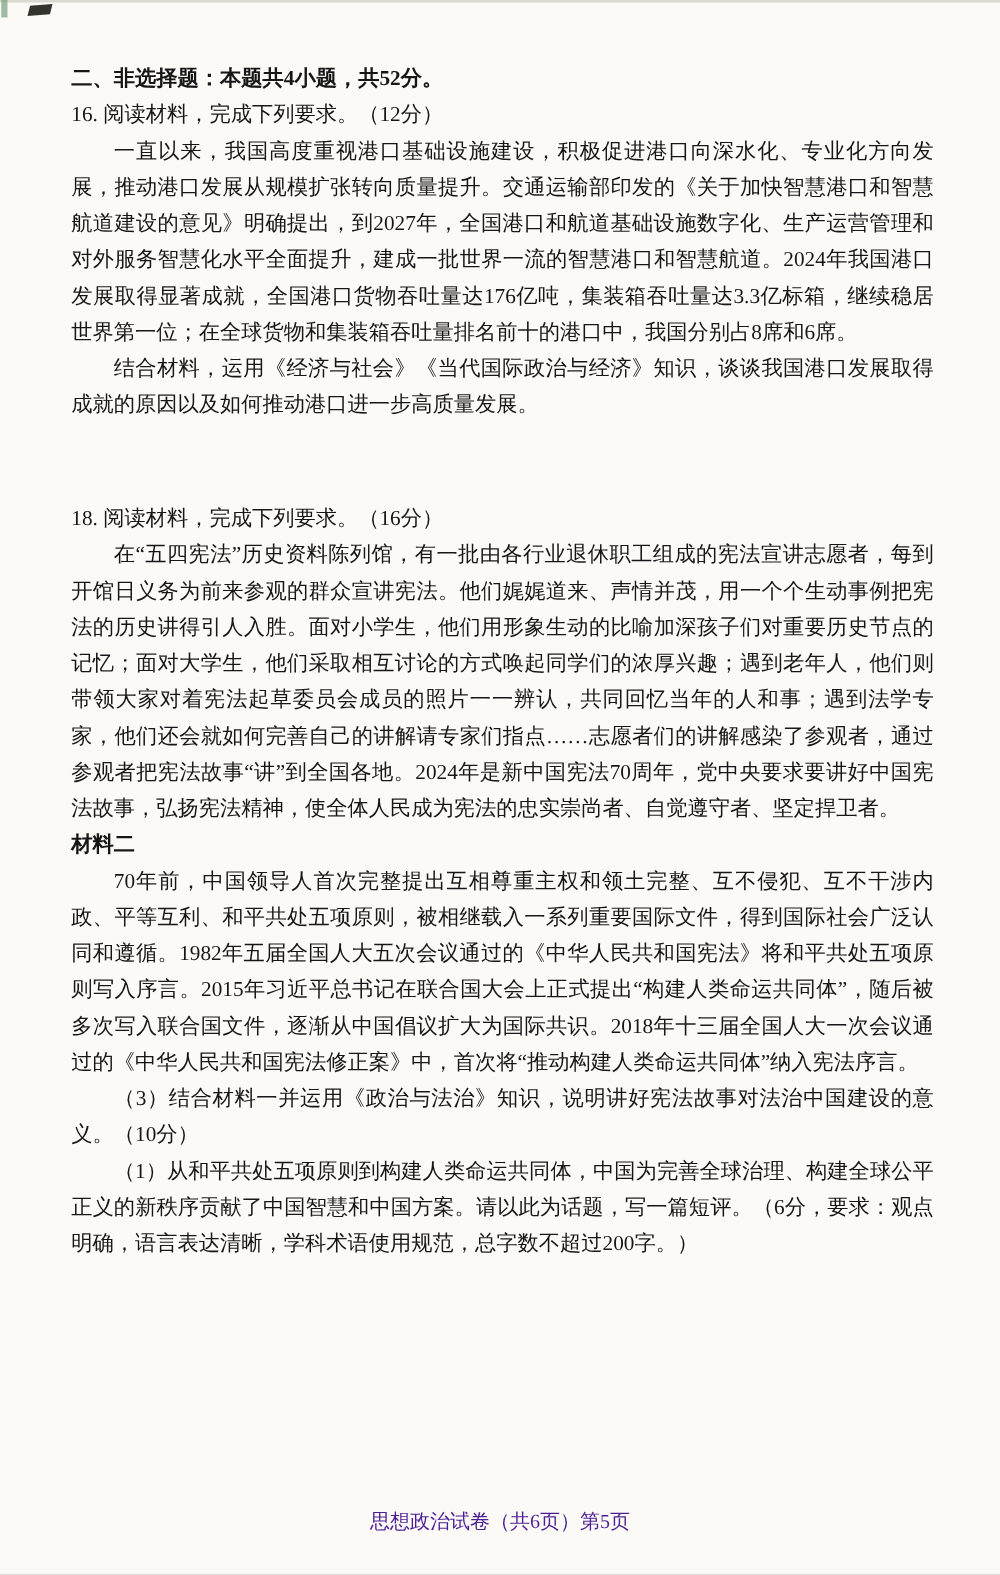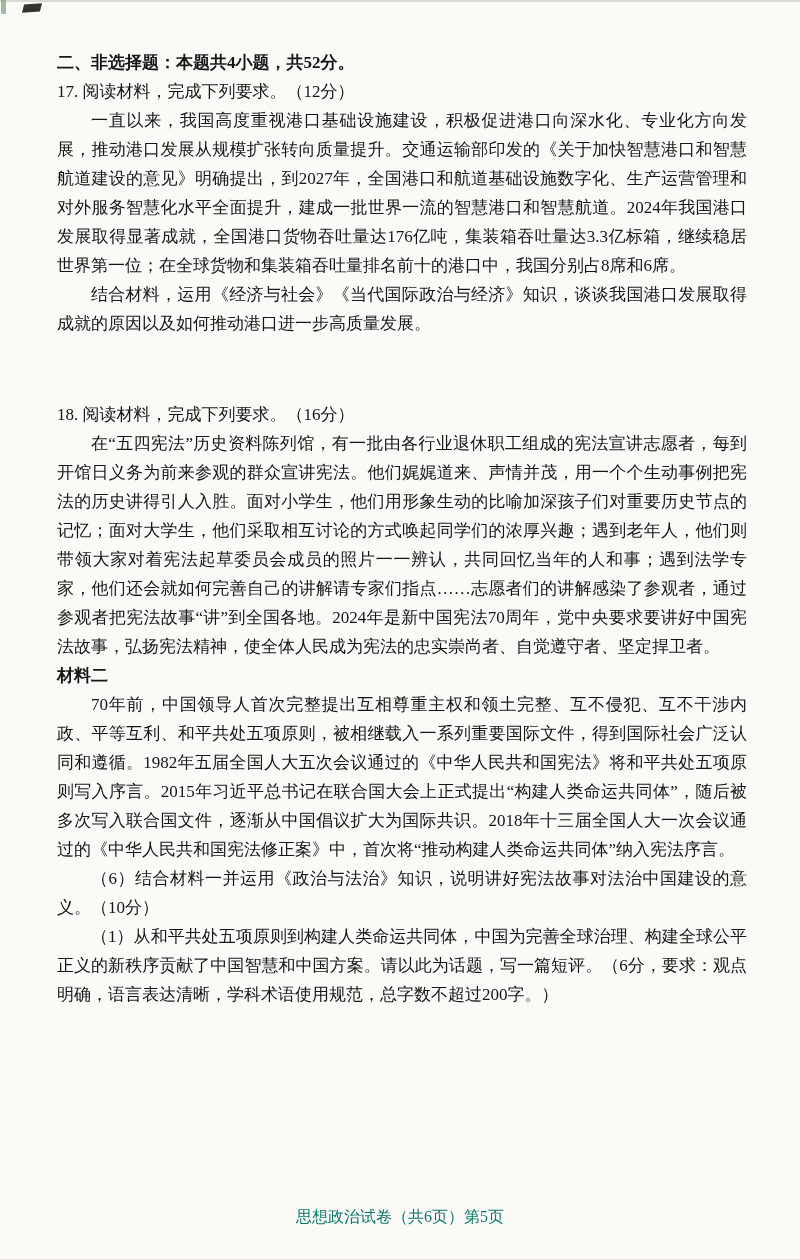--- a/index.html
+++ b/index.html
@@ -58,53 +58,53 @@
   .content p { margin: 0; }
   .indent { text-indent: 2em; }
   .bold { font-weight: bold; }
   .q18-gap { margin-top: 62px !important; }
   .footer {
     position: absolute;
     left: 0; right: 0;
     bottom: 32px;
     text-align: center;
     font-size: 16px;
-    color: #0f766e;
+    color: #4c1d95;
   }
 </style>
 </head>
 <body>
 
 <div class="page">
 
   <div class="scan-top-line"></div>
   <div class="scan-green-speck"></div>
   <div class="scan-corner-mark"></div>
 
   <div class="content">
 
     <p class="bold">二、非选择题：本题共4小题，共52分。</p>
 
-    <p>17. 阅读材料，完成下列要求。（12分）</p>
+    <p>16. 阅读材料，完成下列要求。（12分）</p>
 
     <p class="indent">一直以来，我国高度重视港口基础设施建设，积极促进港口向深水化、专业化方向发展，推动港口发展从规模扩张转向质量提升。交通运输部印发的《关于加快智慧港口和智慧航道建设的意见》明确提出，到2027年，全国港口和航道基础设施数字化、生产运营管理和对外服务智慧化水平全面提升，建成一批世界一流的智慧港口和智慧航道。2024年我国港口发展取得显著成就，全国港口货物吞吐量达176亿吨，集装箱吞吐量达3.3亿标箱，继续稳居世界第一位；在全球货物和集装箱吞吐量排名前十的港口中，我国分别占8席和6席。</p>
 
 
     <p class="indent">结合材料，运用《经济与社会》《当代国际政治与经济》知识，谈谈我国港口发展取得成就的原因以及如何推动港口进一步高质量发展。</p>
 
     <p class="q18-gap">18. 阅读材料，完成下列要求。（16分）</p>
 
 
     <p class="indent">在“五四宪法”历史资料陈列馆，有一批由各行业退休职工组成的宪法宣讲志愿者，每到开馆日义务为前来参观的群众宣讲宪法。他们娓娓道来、声情并茂，用一个个生动事例把宪法的历史讲得引人入胜。面对小学生，他们用形象生动的比喻加深孩子们对重要历史节点的记忆；面对大学生，他们采取相互讨论的方式唤起同学们的浓厚兴趣；遇到老年人，他们则带领大家对着宪法起草委员会成员的照片一一辨认，共同回忆当年的人和事；遇到法学专家，他们还会就如何完善自己的讲解请专家们指点……志愿者们的讲解感染了参观者，通过参观者把宪法故事“讲”到全国各地。2024年是新中国宪法70周年，党中央要求要讲好中国宪法故事，弘扬宪法精神，使全体人民成为宪法的忠实崇尚者、自觉遵守者、坚定捍卫者。</p>
 
     <p class="bold">材料二</p>
 
     <p class="indent">70年前，中国领导人首次完整提出互相尊重主权和领土完整、互不侵犯、互不干涉内政、平等互利、和平共处五项原则，被相继载入一系列重要国际文件，得到国际社会广泛认同和遵循。1982年五届全国人大五次会议通过的《中华人民共和国宪法》将和平共处五项原则写入序言。2015年习近平总书记在联合国大会上正式提出“构建人类命运共同体”，随后被多次写入联合国文件，逐渐从中国倡议扩大为国际共识。2018年十三届全国人大一次会议通过的《中华人民共和国宪法修正案》中，首次将“推动构建人类命运共同体”纳入宪法序言。</p>
 
-    <p class="indent">（6）结合材料一并运用《政治与法治》知识，说明讲好宪法故事对法治中国建设的意义。（10分）</p>
+    <p class="indent">（3）结合材料一并运用《政治与法治》知识，说明讲好宪法故事对法治中国建设的意义。（10分）</p>
 
     <p class="indent">（1）从和平共处五项原则到构建人类命运共同体，中国为完善全球治理、构建全球公平正义的新秩序贡献了中国智慧和中国方案。请以此为话题，写一篇短评。（6分，要求：观点明确，语言表达清晰，学科术语使用规范，总字数不超过200字。）</p>
 
   </div>
 
   <div class="footer">思想政治试卷（共6页）第5页</div>
 
   <div class="scan-bottom-line"></div>
 
 </div>

